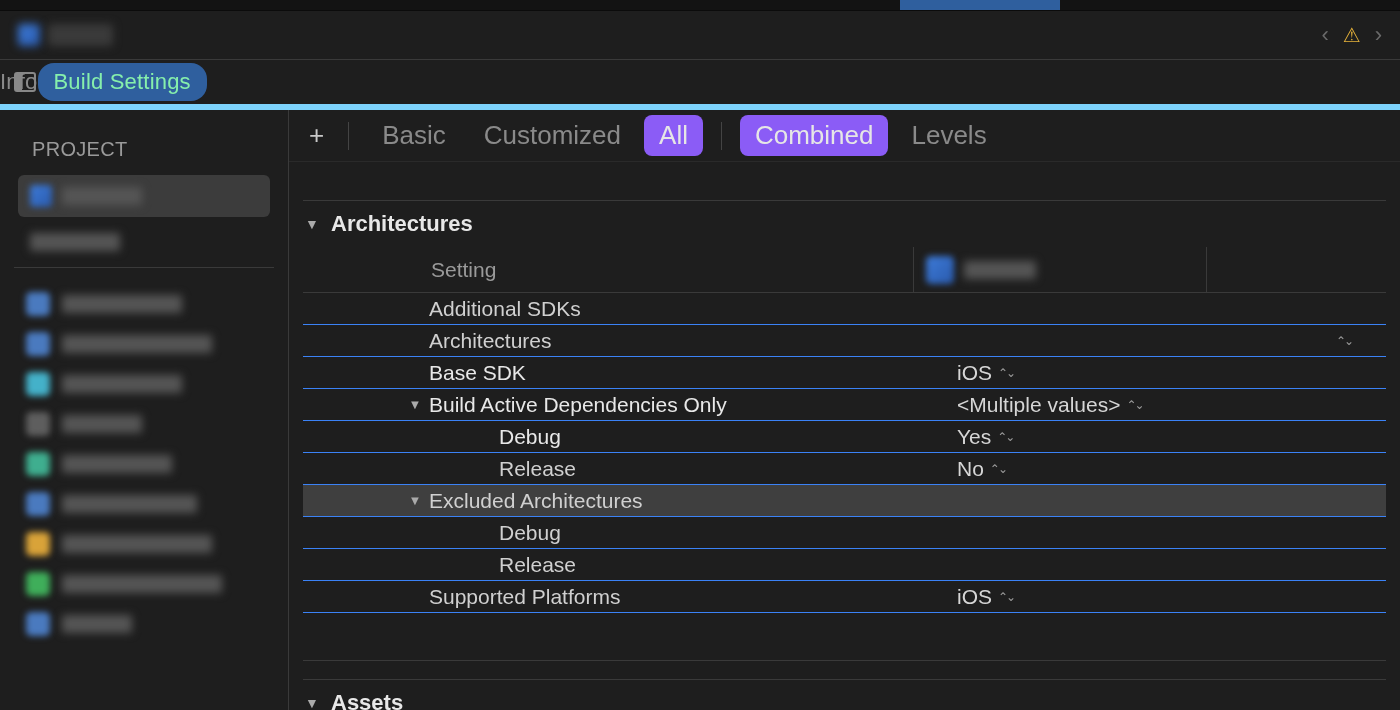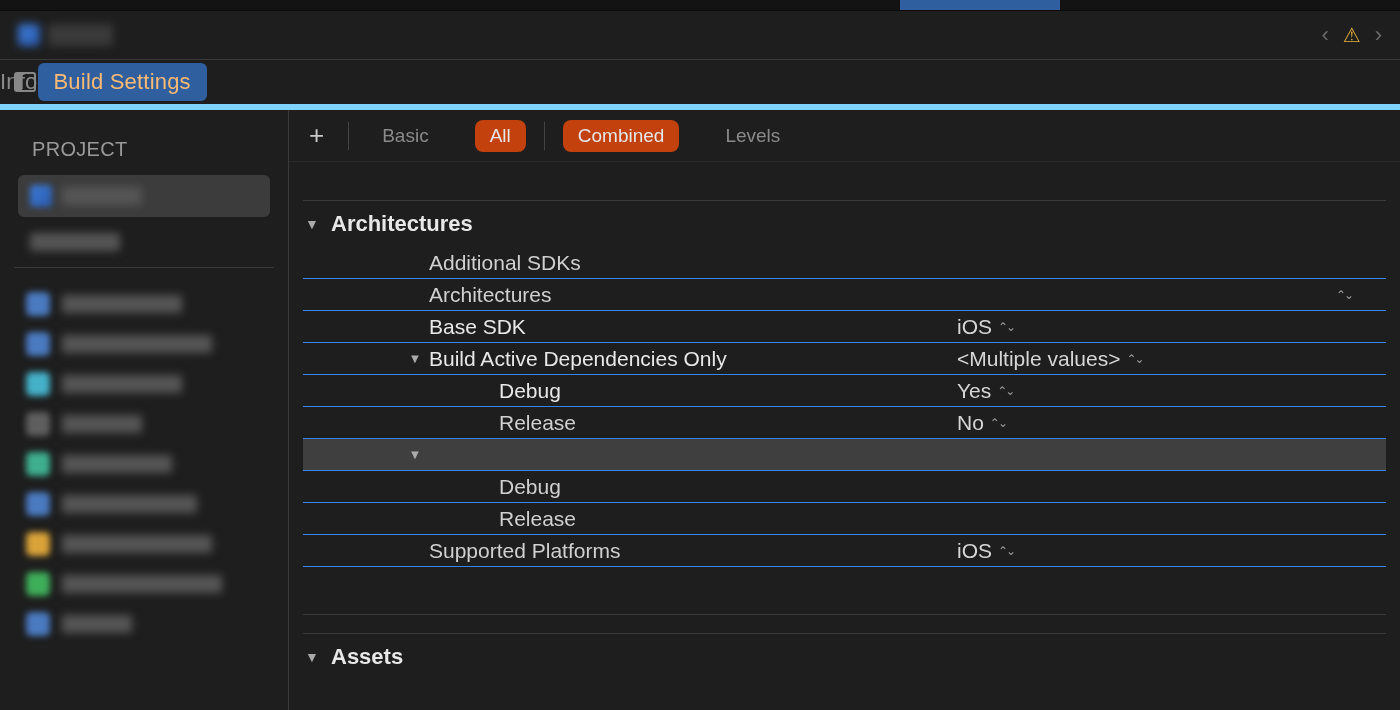--- a/index.html
+++ b/index.html
@@ -17,21 +17,21 @@
   .crumb-text { width: 65px; height: 22px; background: #3a3a3a; filter: blur(4px); border-radius: 3px; }
   .tabbar .nav { position: absolute; right: 18px; display: flex; align-items: center; gap: 14px; }
   .chev { color: #6a6a6a; font-size: 22px; cursor: pointer; }
   .warn { color: #e6b23a; font-size: 20px; }
 
   
   .editor-header { height: 50px; display: flex; align-items: center; justify-content: flex-start; border-bottom: 6px solid #7dd3fc; position: relative; }
   .sidebar-toggle { position: absolute; left: 14px; width: 22px; height: 20px; border: 2px solid #888; border-radius: 3px; display: flex; }
   .sidebar-toggle::before { content: ""; width: 6px; background: #888; }
   .ed-tab { color: #8a8a8a; font-size: 22px; font-weight: 500; letter-spacing: .2px; cursor: pointer; }
-  .ed-tab.active { background: #2f5f9e; color: #fdba74; padding: 6px 16px; border-radius: 6px; }
+  .ed-tab.active { background: #2f5f9e; color: #86efac; padding: 6px 16px; border-radius: 16px; }
 
   
   .body { flex: 1; display: flex; min-height: 0; }
 
   
   .sidebar { width: 289px; border-right: 1px solid #3a3a3a; padding-top: 28px; }
   .side-h { color: #9a9a9a; font-size: 20px; font-weight: 400; margin: 0 0 14px 32px; letter-spacing: .3px; }
   .proj-item { margin: 0 18px 10px 18px; height: 42px; border-radius: 6px; display: flex; align-items: center; padding-left: 12px; gap: 10px; }
   .proj-item.sel { background: #3c3c3c; }
   .proj-icon { width: 22px; height: 22px; background: linear-gradient(135deg,#3d7bd9,#2a5aac); border-radius: 4px; filter: blur(3px); }
@@ -40,23 +40,23 @@
   .target-row { display: flex; align-items: center; gap: 12px; height: 40px; padding-left: 26px; }
   .t-icon { width: 24px; height: 24px; border-radius: 5px; filter: blur(3px); }
   .t-label { height: 18px; border-radius: 2px; filter: blur(4px); }
 
   
   .main { flex: 1; display: flex; flex-direction: column; min-width: 0; }
 
   .toolbar { height: 52px; display: flex; align-items: center; padding: 0 14px; gap: 18px; border-bottom: 1px solid #2a2a2a; }
   .plus { font-size: 26px; color: #c8c8c8; padding: 0 6px; cursor: pointer; }
   .vdiv { width: 1px; height: 28px; background: #444; }
-  .seg { display: flex; gap: 31px; align-items: center; font-size: 19px; color: #8a8a8a; }
+  .seg { display: flex; gap: 8px; align-items: center; font-size: 26px; color: #8a8a8a; }
   .seg .pill { padding: 5px 15px; border-radius: 8px; cursor: pointer; }
-  .seg .pill.active { background: #c2410c; color: #e6e6e6; }
+  .seg .pill.active { background: #8b5cf6; color: #e6e6e6; }
   .filter { margin-left: auto; display: flex; align-items: center; border: 1px solid #555; border-radius: 8px; height: 36px; width: 440px; padding: 0 12px; gap: 12px; }
   .filter-ic { width: 22px; height: 22px; border: 2px solid #a0a0a0; border-radius: 50%; position: relative; display:flex; align-items:center; justify-content:center; }
   .filter-ic::after { content:"≡"; font-size:14px; color:#a0a0a0; line-height:1; }
   .filter input { background: transparent; border: none; outline: none; color: #ccc; font-size: 20px; flex:1; }
 
   .settings { flex: 1; overflow: auto; padding-top: 38px; }
 
   .section { margin: 0 14px 18px 14px; }
   .sec-head { display: flex; align-items: center; gap: 10px; padding: 10px 0; border-top: 1px solid #3a3a3a; }
   .sec-head .chevd { color: #aaa; font-size: 14px; width: 18px; text-align: center; }
@@ -164,37 +164,46 @@
         </div>
     </div>
 
     <div class="main">
 
       <div class="toolbar">
         <span class="plus">+</span>
         <div class="vdiv"></div>
         <div class="seg">
           <span class="pill">Basic</span>
+          <span class="pill">Customized</span>
           <span class="pill active">All</span>
         </div>
         <div class="vdiv"></div>
         <div class="seg">
           <span class="pill active">Combined</span>
           <span class="pill">Levels</span>
         </div>
       </div>
 
       <div class="settings">
 
         <div class="section">
           <div class="sec-head">
             <span class="chevd">▼</span>
             <span class="sec-title">Architectures</span>
           </div>
 
+          <div class="cols-head">
+            <div class="col-set">Setting</div>
+            <div class="col-val-border">
+              <div class="val-icon"></div>
+              <div class="val-plabel"></div>
+            </div>
+            <div class="col-val-end"></div>
+          </div>
 
           <div class="row">
             <div class="rk indent0">Additional SDKs</div>
             <div class="rv"></div>
           </div>
 
           <div class="row">
             <div class="rk indent0">Architectures</div>
             <div class="rv rel">
               <span class="updn far">⌃⌄</span>
@@ -232,20 +241,21 @@
             <div class="rk indent1">Release</div>
             <div class="rv">
               <span>No</span>
                 <span class="updn">⌃⌄</span>
             </div>
           </div>
 
           <div class="row sel">
             <div class="rk indent0">
               <span class="disc">▼</span>
+              <span>Excluded Architectures</span>
             </div>
             <div class="rv"></div>
           </div>
 
           <div class="row">
             <div class="rk indent1">Debug</div>
             <div class="rv"></div>
           </div>
 
           <div class="row">

